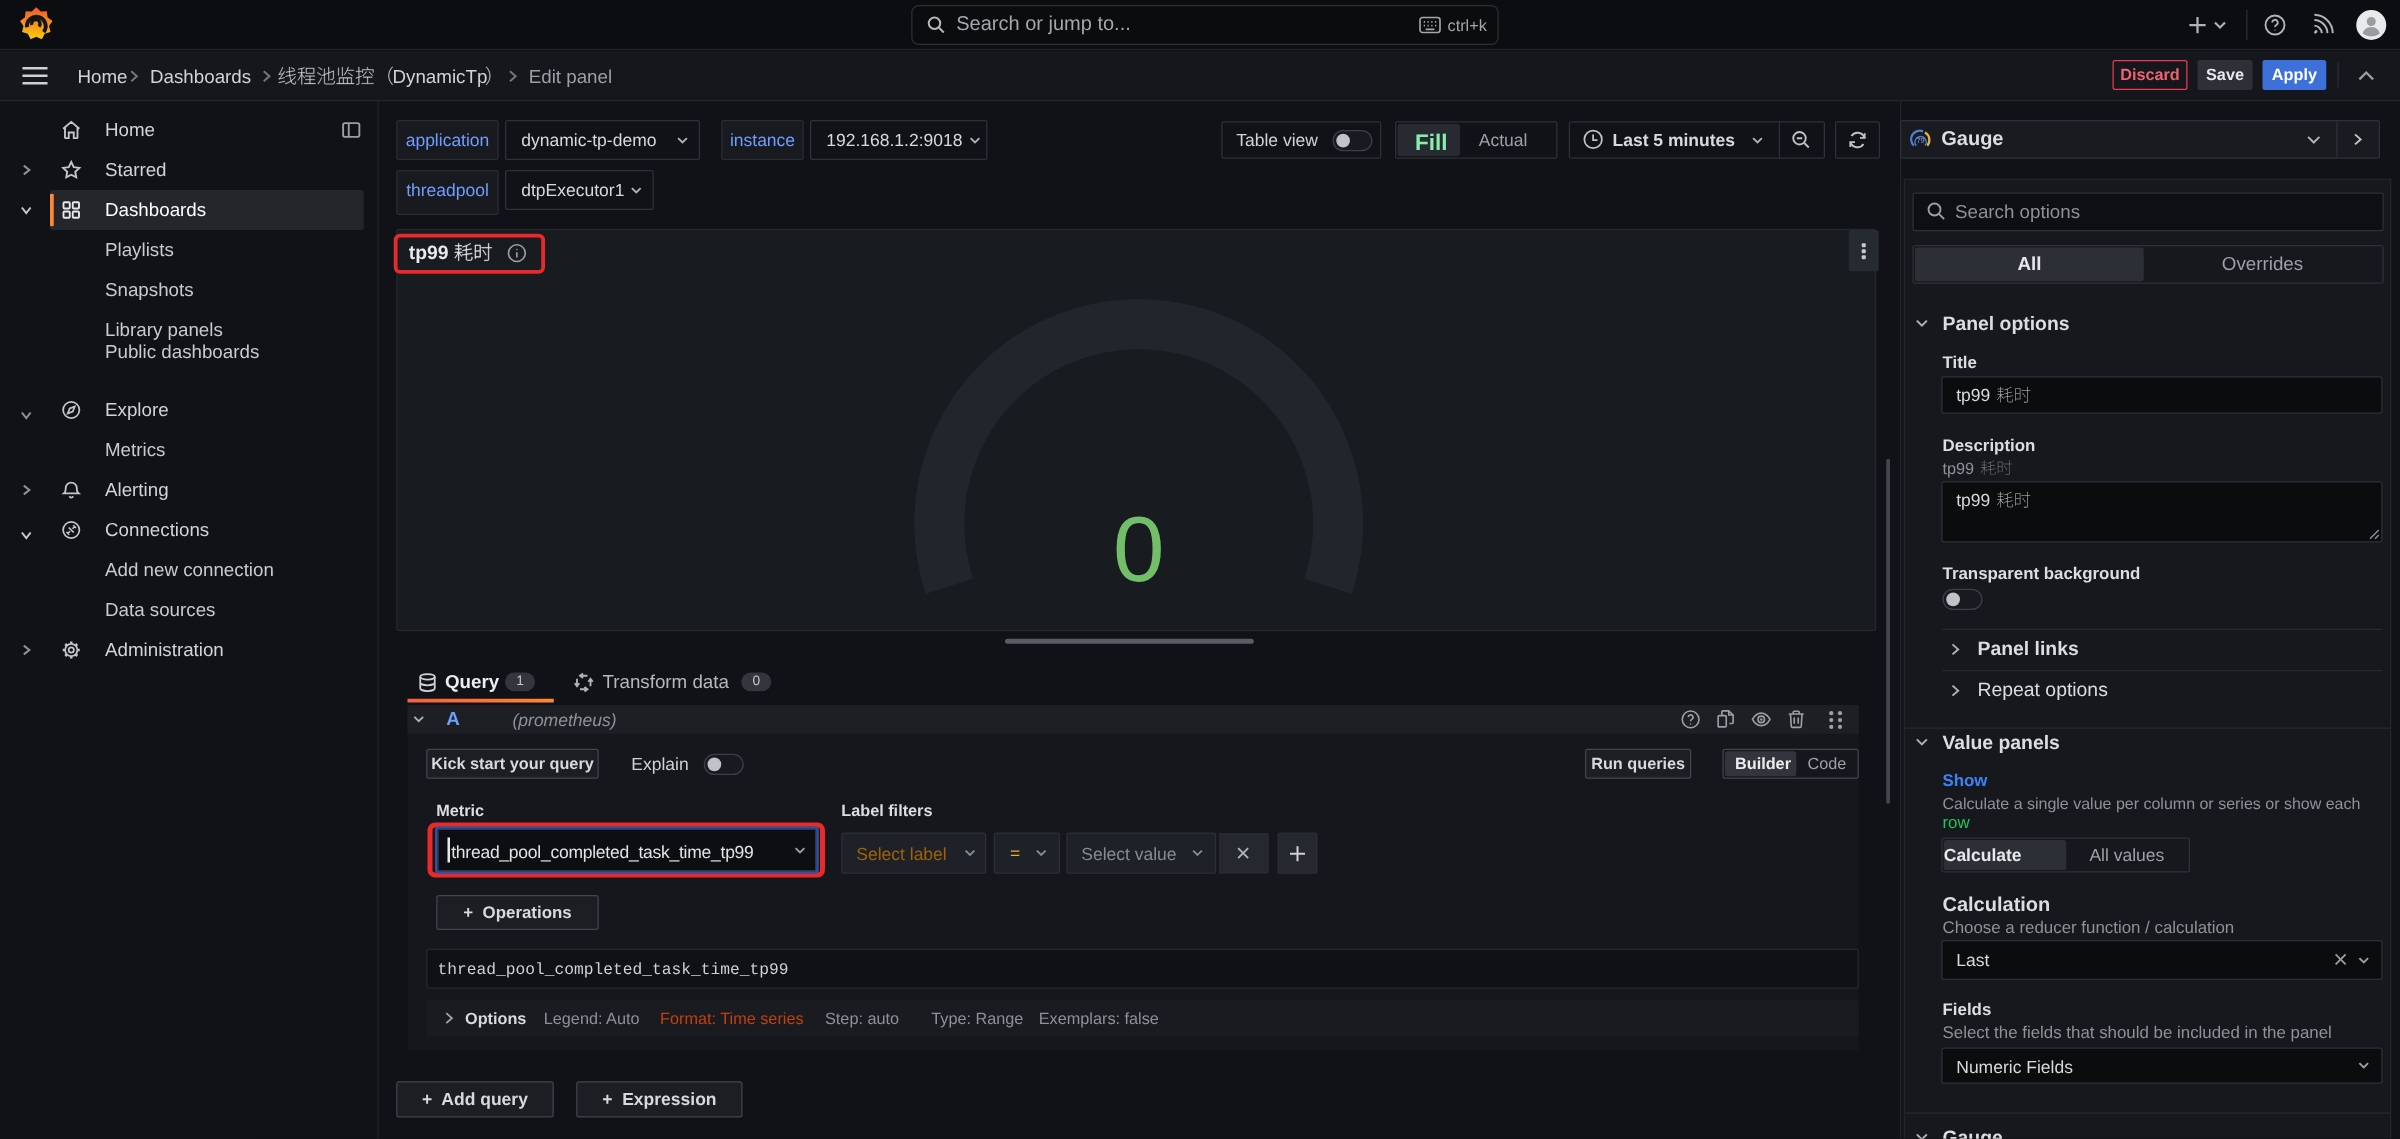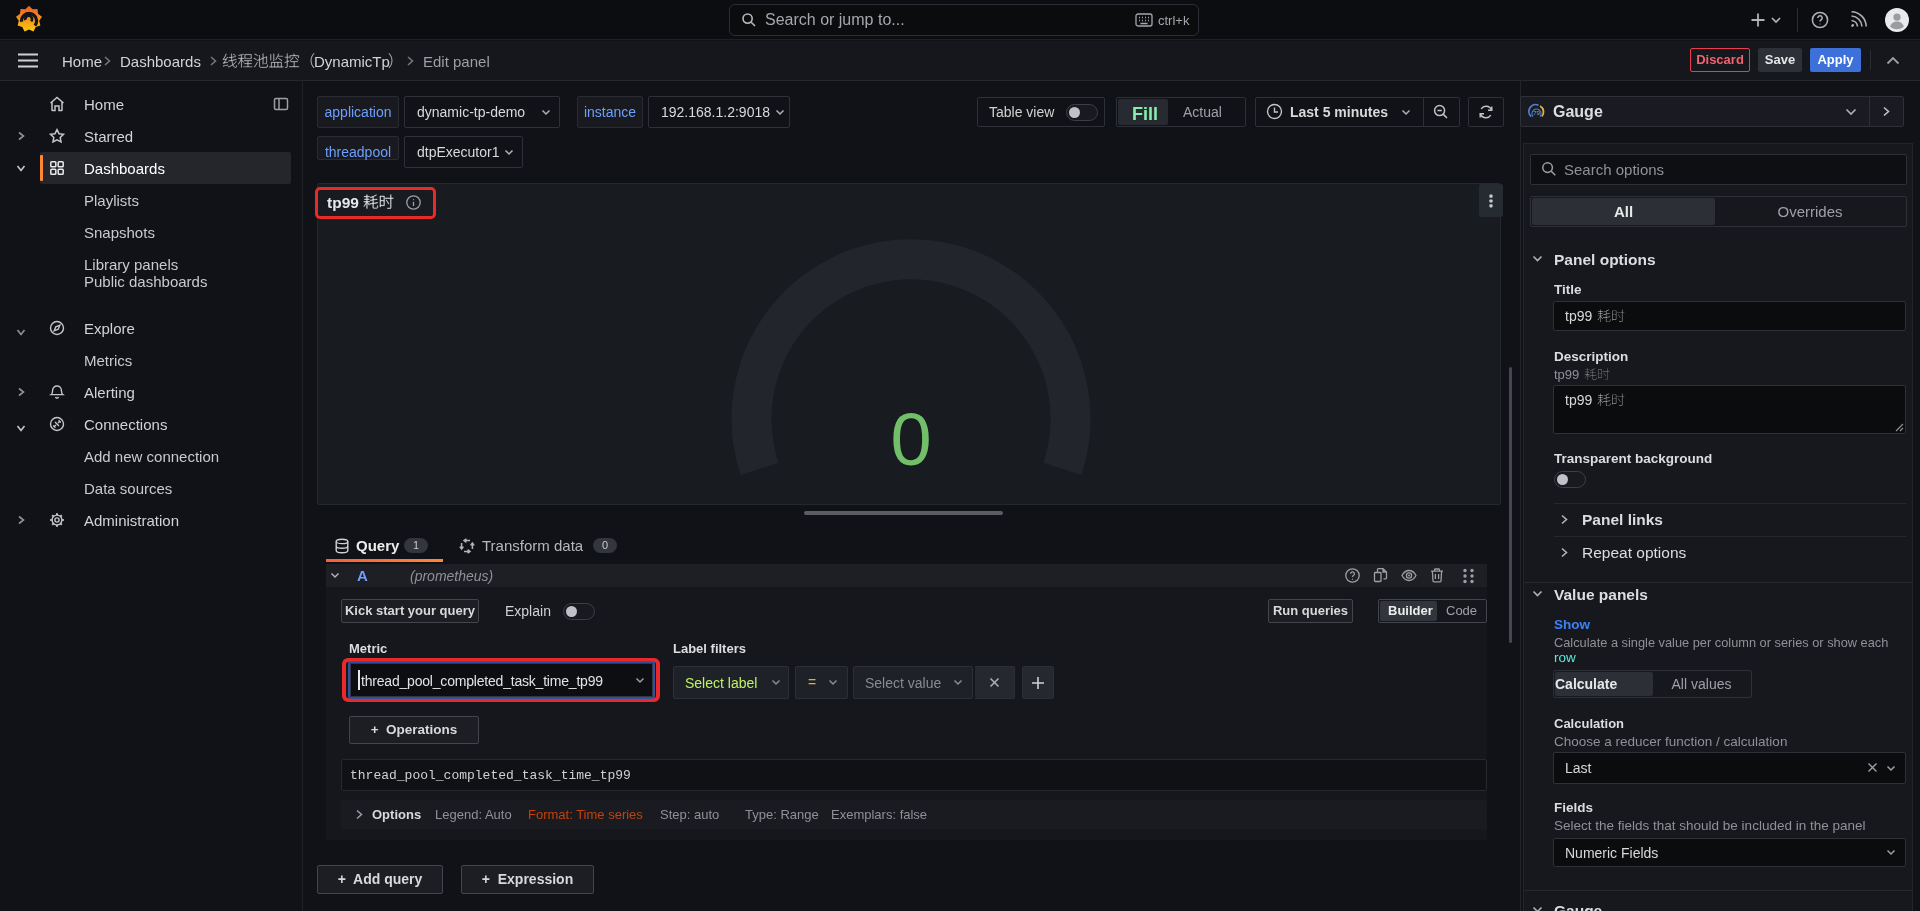--- a/index.html
+++ b/index.html
@@ -196,21 +196,21 @@
 <div class="a" style="left:317px;top:96px;width:82px;height:32px;background:#181a20;border:1px solid #2a2c33;border-radius:2px;color:#6e9fff;font-size:14px;text-align:center;line-height:30px">application</div>
 <div class="a" style="left:404px;top:96px;width:156px;height:32px;background:#111217;border:1px solid #2f3138;border-radius:2px;color:#d8d9db;font-size:14px;line-height:30px;padding-left:12px">dynamic-tp-demo</div>
 <svg style="left:541px;top:109px" width="10" height="7" viewBox="0 0 10 7" stroke="#b0b2b8" stroke-width="1.5" fill="none">
     <path d="M1.5 1.5 L5 5 L8.5 1.5"></path>
   </svg>
 <div class="a" style="left:577px;top:96px;width:66px;height:32px;background:#181a20;border:1px solid #2a2c33;border-radius:2px;color:#6e9fff;font-size:14px;text-align:center;line-height:30px">instance</div>
 <div class="a" style="left:648px;top:96px;width:142px;height:32px;background:#111217;border:1px solid #2f3138;border-radius:2px;color:#d8d9db;font-size:14px;line-height:30px;padding-left:12px">192.168.1.2:9018</div>
 <svg style="left:775px;top:109px" width="10" height="7" viewBox="0 0 10 7" stroke="#b0b2b8" stroke-width="1.5" fill="none">
     <path d="M1.5 1.5 L5 5 L8.5 1.5"></path>
   </svg>
-<div class="a" style="left:317px;top:136px;width:82px;height:24px;background:#181a20;border:1px solid #2a2c33;border-radius:2px;color:#6e9fff;font-size:14px;text-align:center;line-height:30px">threadpool</div>
+<div class="a" style="left:317px;top:136px;width:82px;height:36px;background:#181a20;border:1px solid #2a2c33;border-radius:2px;color:#6e9fff;font-size:14px;text-align:center;line-height:30px">threadpool</div>
 <div class="a" style="left:404px;top:136px;width:119px;height:32px;background:#111217;border:1px solid #2f3138;border-radius:2px;color:#d8d9db;font-size:14px;line-height:30px;padding-left:12px">dtpExecutor1</div>
 <svg style="left:504px;top:149px" width="10" height="7" viewBox="0 0 10 7" stroke="#b0b2b8" stroke-width="1.5" fill="none">
     <path d="M1.5 1.5 L5 5 L8.5 1.5"></path>
   </svg>
 
 <div class="a b" style="left:977px;top:97px;width:128px;height:30px"></div>
 <div class="txt" style="left:989px;top:104px;font-size:14px;color:#d0d1d3">Table view</div>
 <div class="tog" style="left:1066px;top:104px"></div>
 <div class="a b" style="left:1116px;top:97px;width:130px;height:30px"></div>
 <div class="seg" style="left:1118px;top:99px;width:50px;height:26px;background:#282a31"></div>
@@ -333,21 +333,21 @@
 <div class="txt" style="left:349px;top:641px;font-size:13px;font-weight:bold;color:#dcdde0">Metric</div>
 <div class="txt" style="left:673px;top:641px;font-size:13px;font-weight:bold;color:#dcdde0">Label filters</div>
 <div class="a" style="left:342px;top:658px;width:318px;height:44px;border:4px solid #ea2a2a;border-radius:6px"></div>
 <div class="a" style="left:350px;top:663px;width:303px;height:34px;background:#0d0e12;border:1px solid #343741;outline:2px solid #31509f;border-radius:1px"></div>
 <div class="a" style="left:358px;top:670px;width:1.5px;height:20px;background:#e8e9ea"></div>
 <div class="txt" style="left:361px;top:673px;font-size:14px;color:#e2e3e5;letter-spacing:-0.2px">thread_pool_completed_task_time_tp99</div>
 <svg style="left:635px;top:677px" width="10" height="7" viewBox="0 0 10 7" stroke="#9d9fa5" stroke-width="1.5" fill="none">
     <path d="M1.5 1.5 L5 5 L8.5 1.5"></path>
   </svg>
 <div class="a" style="left:673px;top:666px;width:116px;height:33px;background:#1f2128;border:1px solid #2d2f37;border-radius:2px"></div>
-<div class="txt" style="left:685px;top:675px;font-size:14px;color:#bef264">Select label</div>
+<div class="txt" style="left:685px;top:675px;font-size:14px;color:#a16207">Select label</div>
 <svg style="left:771px;top:679px" width="10" height="7" viewBox="0 0 10 7" stroke="#888b92" stroke-width="1.5" fill="none">
     <path d="M1.5 1.5 L5 5 L8.5 1.5"></path>
   </svg>
 <div class="a" style="left:795px;top:666px;width:53px;height:33px;background:#1f2128;border:1px solid #2d2f37;border-radius:2px"></div>
 <div class="txt" style="left:808px;top:674px;font-size:14px;color:#e8aa3c">=</div>
 <svg style="left:828px;top:679px" width="10" height="7" viewBox="0 0 10 7" stroke="#888b92" stroke-width="1.5" fill="none">
     <path d="M1.5 1.5 L5 5 L8.5 1.5"></path>
   </svg>
 <div class="a" style="left:853px;top:666px;width:120px;height:33px;background:#1f2128;border:1px solid #2d2f37;border-radius:2px"></div>
 <div class="txt" style="left:865px;top:675px;font-size:14px;color:#888b92">Select value</div>
@@ -456,26 +456,26 @@
   </svg>
 <div class="txt" style="left:1582px;top:544px;font-size:15.5px;font-weight:normal;color:#dcdde0">Repeat options</div>
 <div class="a" style="left:1524px;top:582px;width:388px;height:1px;background:#26282e"></div>
 
 <svg style="left:1532px;top:590px" width="11" height="8" viewBox="0 0 11 8" stroke="#b0b2b8" stroke-width="1.6" fill="none">
     <path d="M1.5 1.5 L5.5 5.5 L9.5 1.5"></path>
   </svg>
 <div class="txt" style="left:1554px;top:586px;font-size:15.5px;font-weight:bold;color:#dcdde0">Value panels</div>
 <div class="txt" style="left:1554px;top:617px;font-size:13.5px;font-weight:bold;color:#3b82f6">Show</div>
 <div class="txt" style="left:1554px;top:635px;font-size:12.8px;color:#8e9197">Calculate a single value per column or series or show each</div>
-<div class="txt" style="left:1554px;top:650px;font-size:13.5px;color:#5eead4">row</div>
+<div class="txt" style="left:1554px;top:650px;font-size:13.5px;color:#22c55e">row</div>
 <div class="a" style="left:1553px;top:670px;width:199px;height:28px;border:1px solid #2e3038;border-radius:2px"></div>
 <div class="seg" style="left:1555px;top:672px;width:98px;height:24px"></div>
 <div class="txt" style="left:1555px;top:676px;width:98px;text-align:left;font-size:14px;font-weight:bold;color:#e7e8ea">Calculate</div>
 <div class="txt" style="left:1653px;top:676px;width:97px;text-align:center;font-size:14px;color:#9ea0a7">All values</div>
-<div class="txt" style="left:1554px;top:716px;font-size:13px;font-weight:bold;color:#dcdde0">Calculation</div>
+<div class="txt" style="left:1554px;top:716px;font-size:16px;font-weight:bold;color:#dcdde0">Calculation</div>
 <div class="txt" style="left:1554px;top:734px;font-size:13.5px;color:#8e9197">Choose a reducer function / calculation</div>
 <div class="a" style="left:1553px;top:752px;width:353px;height:32px;background:#0b0c0e;border:1px solid #2e3038;border-radius:2px"></div>
 <div class="txt" style="left:1565px;top:760px;font-size:14px;color:#d8d9da">Last</div>
 <svg style="left:1867px;top:762px" width="11" height="11" viewBox="0 0 11 11" stroke="#9d9fa5" stroke-width="1.4" fill="none">
     <path d="M1.5 1.5 L9.5 9.5 M9.5 1.5 L1.5 9.5"></path>
   </svg>
 <svg style="left:1886px;top:765px" width="10" height="7" viewBox="0 0 10 7" stroke="#9d9fa5" stroke-width="1.5" fill="none">
     <path d="M1.5 1.5 L5 5 L8.5 1.5"></path>
   </svg>
 <div class="txt" style="left:1554px;top:800px;font-size:13.5px;font-weight:bold;color:#dcdde0">Fields</div>

